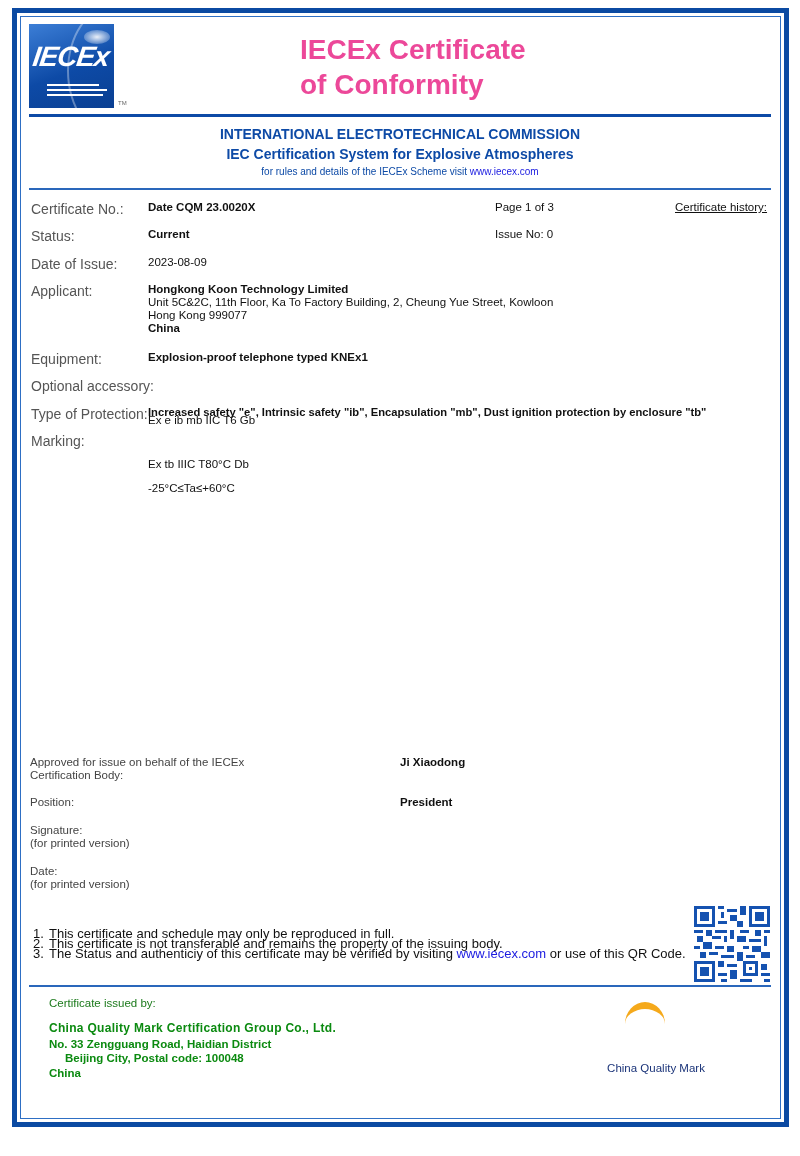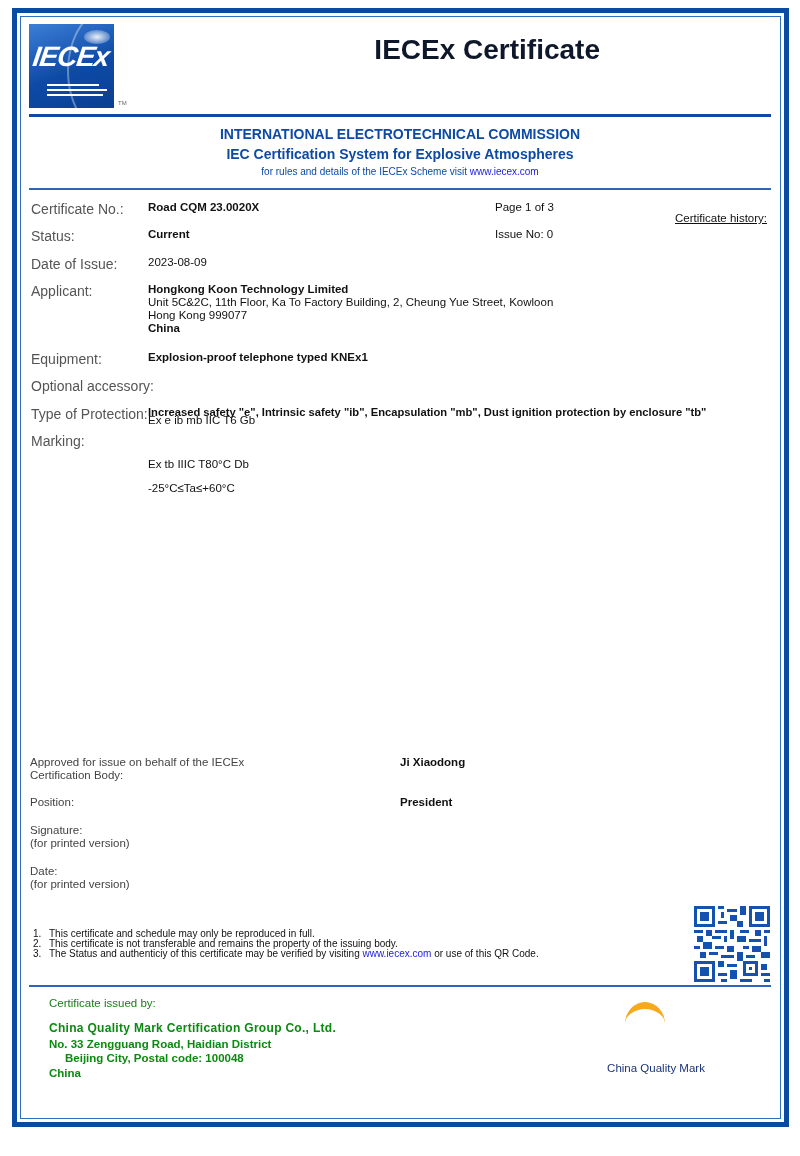--- a/index.html
+++ b/index.html
@@ -15,41 +15,41 @@
     background: linear-gradient(160deg, #3c7ed6 0%, #0d4aa6 55%, #0a3f92 100%); overflow: hidden; }
   .logo .globe { position: absolute; left: 38px; top: -18px; width: 90px; height: 130px;
     border-radius: 50%; border: 2px solid rgba(255,255,255,0.35); }
   .logo .shine { position: absolute; left: 55px; top: 6px; width: 26px; height: 14px;
     border-radius: 50%; background: radial-gradient(ellipse, rgba(255,255,255,0.9), rgba(255,255,255,0)); }
   .logo .txt { position: absolute; left: 4px; top: 17px; font: italic bold 28px "Liberation Sans", sans-serif;
     color: #fff; letter-spacing: -1px; transform: skewX(-8deg); }
   .logo .bar { position: absolute; left: 18px; height: 2px; background: #fff; }
   .tm { position: absolute; left: 118px; top: 100px; font-size: 6px; color: #666; }
 
-  .title { position: absolute; left: 300px; top: 32px; width: 300px; text-align: right;
-    font: bold 28px/35px "Liberation Sans", sans-serif; color: #0f172a; }
+  .title { position: absolute; left: 300px; top: 32px; width: 300px; text-align: left;
+    font: bold 28px/35px "Liberation Sans", sans-serif; color: #ec4899; }
 
   .rule { position: absolute; height: 3px; background: #0d4aa6; }
   .rule.thin { height: 2px; background: #2a67bb; }
 
   .iec { position: absolute; left: 0; width: 800px; text-align: center; color: #0d4aa6; font-weight: bold; }
   .iec1 { top: 126px; font-size: 14px; }
   .iec2 { top: 146px; font-size: 14px; }
   .iec3 { top: 166px; font-size: 10px; font-weight: normal; color: #0d4aa6; }
   .iec3 a { color: #1a1ae0; text-decoration: none; }
 
   .lbl { position: absolute; left: 31px; font-size: 14px; color: #555; }
   .val { position: absolute; left: 148px; font-size: 11.5px; color: #111; line-height: 13px; }
   .b { font-weight: bold; }
   .link { position: absolute; font-size: 11.5px; color: #111; text-decoration: underline; }
 
   .sig-lbl { position: absolute; left: 30px; font-size: 11.5px; color: #444; line-height: 13px; }
   .sig-val { position: absolute; left: 400px; font-size: 11.5px; font-weight: bold; color: #111; }
 
-  .notes { position: absolute; left: 33px; top: 929px; font-size: 10px; line-height: 10px; color: #111; }
+  .notes { position: absolute; left: 33px; top: 929px; font-size: 13px; line-height: 10px; color: #111; }
   .notes li { list-style: none; }
   .notes .n { display: inline-block; width: 16px; }
   .notes a { color: #1a1ae0; text-decoration: none; }
 
   .qr { position: absolute; left: 694px; top: 906px; width: 76px; height: 76px; }
 
   .issued-lbl { position: absolute; left: 49px; top: 997px; font-size: 11.5px; color: #1c7a1c; }
   .issuer { position: absolute; left: 49px; font-weight: bold; color: #0b8a10; font-size: 11.5px; line-height: 13px; }
 
   .cqm { position: absolute; left: 594px; top: 1002px; width: 124px; height: 76px; }
@@ -71,34 +71,35 @@
   <div class="shine"></div>
   <div class="txt">IECEx</div>
   <div class="bar" style="top:60px;width:52px;"></div>
   <div class="bar" style="top:65px;width:60px;"></div>
   <div class="bar" style="top:70px;width:56px;"></div>
 </div>
 <div class="tm">TM</div>
 
 <div class="title">
   <div>IECEx Certificate</div>
+  <div>of Conformity</div>
 </div>
 
 <div class="rule" style="left:29px;top:114px;width:742px;"></div>
 
 <div class="iec iec1">INTERNATIONAL ELECTROTECHNICAL COMMISSION</div>
 <div class="iec iec2">IEC Certification System for Explosive Atmospheres</div>
 <div class="iec iec3"><span>for rules and details of the IECEx Scheme visit </span><a>www.iecex.com</a></div>
 
 <div class="rule thin" style="left:29px;top:188px;width:742px;"></div>
 
 <div class="lbl" style="top:201px;">Certificate No.:</div>
-<div class="val b" style="top:201px;">Road CQM 23.0020X</div>
+<div class="val b" style="top:201px;">Date CQM 23.0020X</div>
 <div class="val" style="top:201px;left:495px;">Page 1 of 3</div>
-<div class="link" style="top:212px;left:675px;">Certificate history:</div>
+<div class="link" style="top:201px;left:675px;">Certificate history:</div>
 
 <div class="lbl" style="top:228px;">Status:</div>
 <div class="val b" style="top:228px;">Current</div>
 <div class="val" style="top:228px;left:495px;">Issue No: 0</div>
 
 <div class="lbl" style="top:256px;">Date of Issue:</div>
 <div class="val" style="top:256px;text-align:center;">2023-08-09</div>
 
 <div class="lbl" style="top:283px;">Applicant:</div>
 <div class="val" style="top:283px;">

